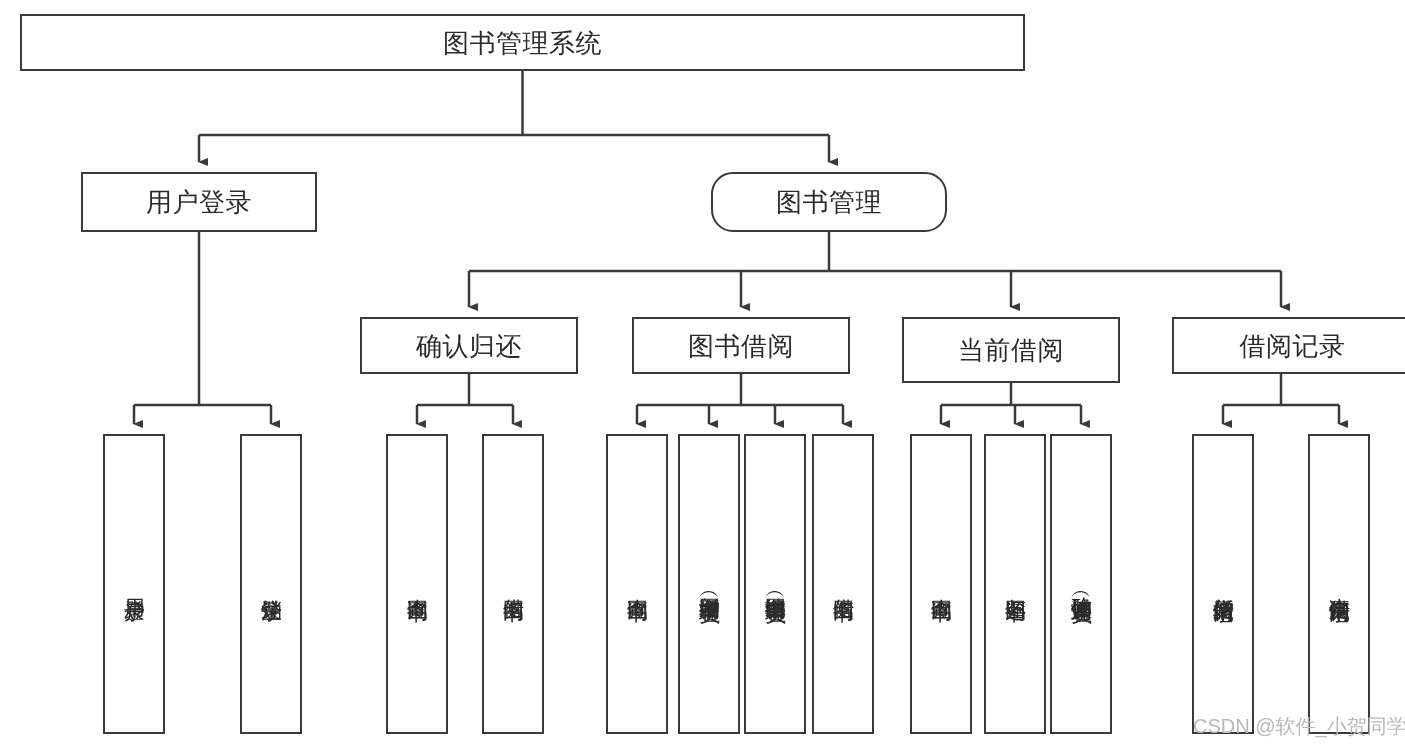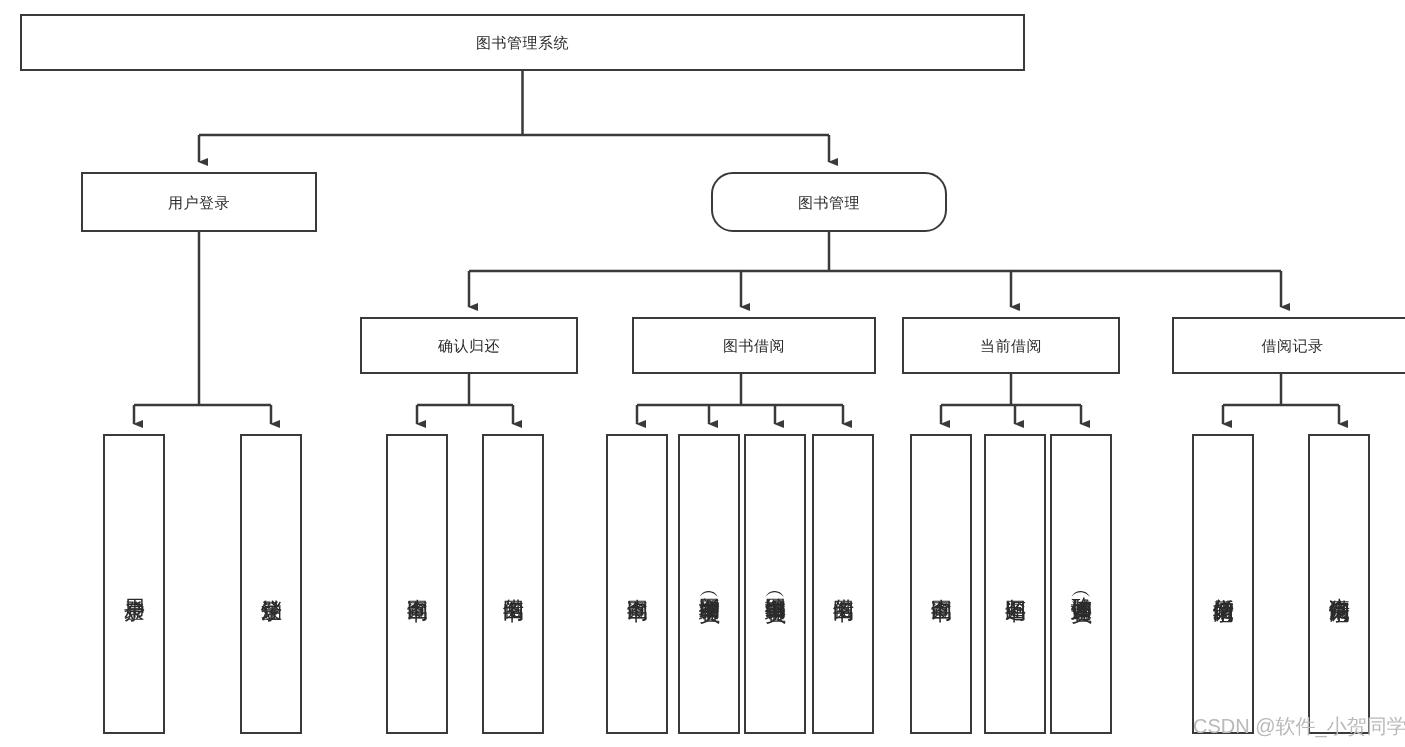--- a/index.html
+++ b/index.html
@@ -24,21 +24,21 @@
   .node-box {
     position: absolute;
     box-sizing: border-box;
     background: #ffffff;
     border: 2.5px solid #3a3a3a;
     display: flex;
     align-items: center;
     justify-content: center;
   }
   .node-label-h {
-    font-size: 15px;
+    font-size: 26px;
     color: #2b2b2b;
     line-height: 1;
     letter-spacing: 0.5px;
     white-space: nowrap;
     font-family: "Liberation Sans", "DejaVu Sans", sans-serif;
   }
   .node-label-v {
     writing-mode: vertical-rl;
     text-orientation: upright;
     font-size: 21px;
@@ -118,24 +118,24 @@
       </div>
       <div class="node-box" style="left: 81px; top: 172px; width: 236px; height: 60px;">
         <span class="node-label-h">用户登录</span>
       </div>
       <div class="node-box" style="left: 711px; top: 172px; width: 236px; height: 60px; border-radius: 22px;">
         <span class="node-label-h">图书管理</span>
       </div>
       <div class="node-box" style="left: 360px; top: 317px; width: 218px; height: 57px;">
         <span class="node-label-h">确认归还</span>
       </div>
-      <div class="node-box" style="left: 632px; top: 317px; width: 244px; height: 57px;">
+      <div class="node-box" style="left: 632px; top: 317px; width: 218px; height: 57px;">
         <span class="node-label-h">图书借阅</span>
       </div>
-      <div class="node-box" style="left: 902px; top: 317px; width: 218px; height: 57px; text-align: center;">
+      <div class="node-box" style="left: 902px; top: 317px; width: 218px; height: 66px; text-align: center;">
         <span class="node-label-h">当前借阅</span>
       </div>
       <div class="node-box" style="left: 1172px; top: 317px; width: 241px; height: 57px;">
         <span class="node-label-h">借阅记录</span>
       </div>
       <div class="node-box" style="left: 103px; top: 434px; width: 62px; height: 300px;">
         <span class="node-label-v">用户登录</span>
       </div>
       <div class="node-box" style="left: 240px; top: 434px; width: 62px; height: 300px;">
         <span class="node-label-v">注销登录</span>

